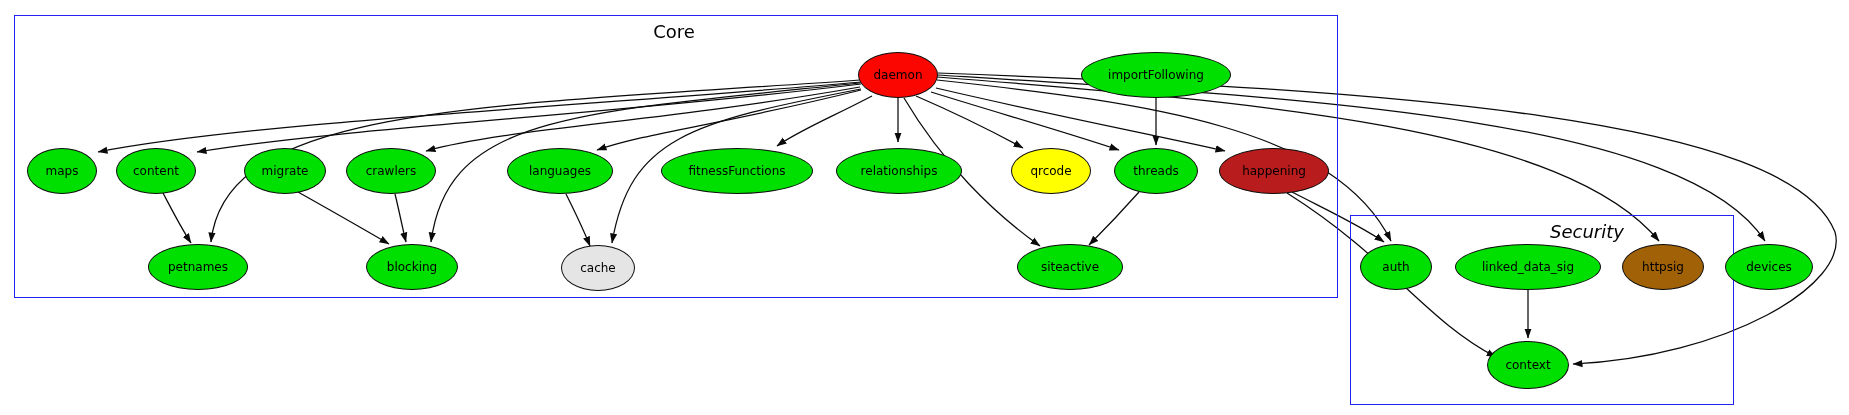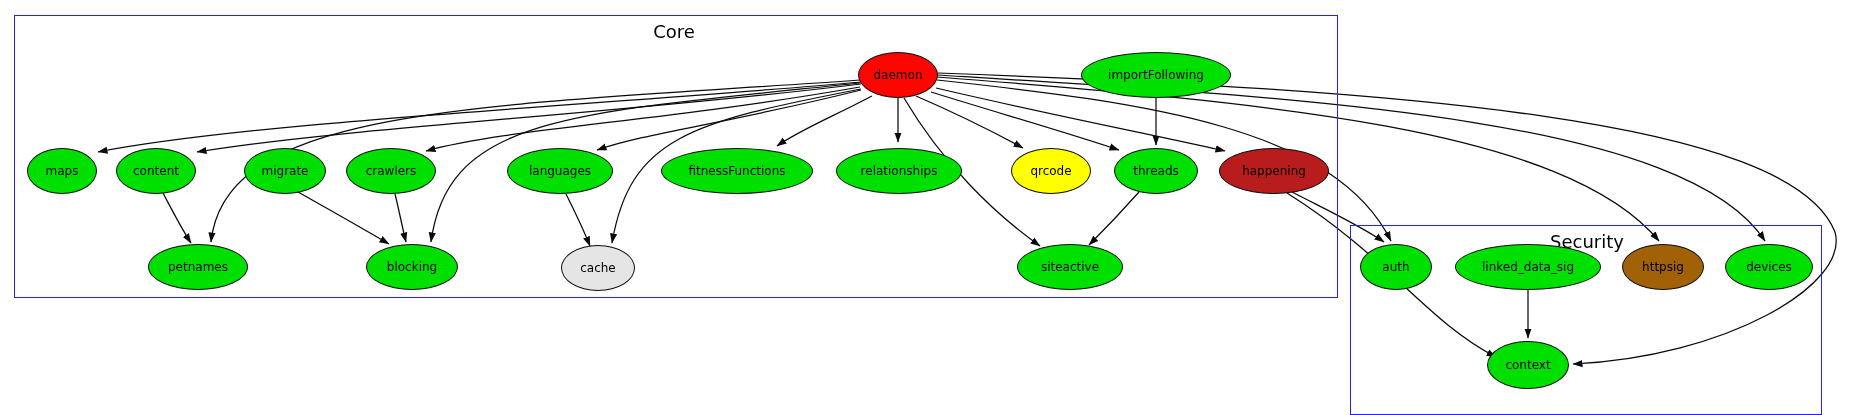--- a/index.html
+++ b/index.html
@@ -82,21 +82,21 @@
         <path d="M 1139 192 C 1123 210 1106 228 1089 245" fill="none" stroke="#0a0a0a" stroke-width="1.25" marker-end="url(#arrowhead)"></path>
         <path d="M 1292 192 C 1333 213 1361 226 1384 242" fill="none" stroke="#0a0a0a" stroke-width="1.25" marker-end="url(#arrowhead)"></path>
         <path d="M 1287 193 C 1390 258 1425 320 1496 357" fill="none" stroke="#0a0a0a" stroke-width="1.25" marker-end="url(#arrowhead)"></path>
         <path d="M 1528 290 L 1528 338" fill="none" stroke="#0a0a0a" stroke-width="1.25" marker-end="url(#arrowhead)"></path>
       </g>
   </svg>
   <div id="clusters">
       <div class="cluster" style="left: 14px; top: 15px; width: 1324px; height: 283px; border-color: rgb(35, 35, 240);">
         <span class="cluster-label" style="left: 659px;">Core</span>
       </div>
-      <div class="cluster" style="left: 1350px; top: 225px; width: 472px; height: 190px; border-color: rgb(35, 35, 240);">
+      <div class="cluster" style="left: 1350px; top: 215px; width: 384px; height: 190px; border-color: rgb(35, 35, 240); font-style: italic;">
         <span class="cluster-label" style="left: 236px;">Security</span>
       </div>
     </div>
   <div id="nodes">
       <div class="node" style="left: 858px; top: 52px; width: 80px; height: 46px; background: rgb(251, 6, 0); border-color: rgb(13, 13, 13);">
         <span class="node-label">daemon</span>
       </div>
       <div class="node" style="left: 1081px; top: 52px; width: 150px; height: 46px; background: rgb(0, 224, 0); border-color: rgb(13, 13, 13);">
         <span class="node-label">importFollowing</span>
       </div>

